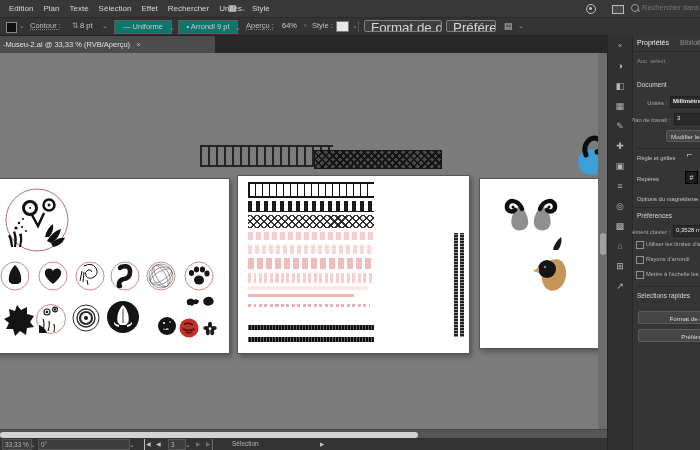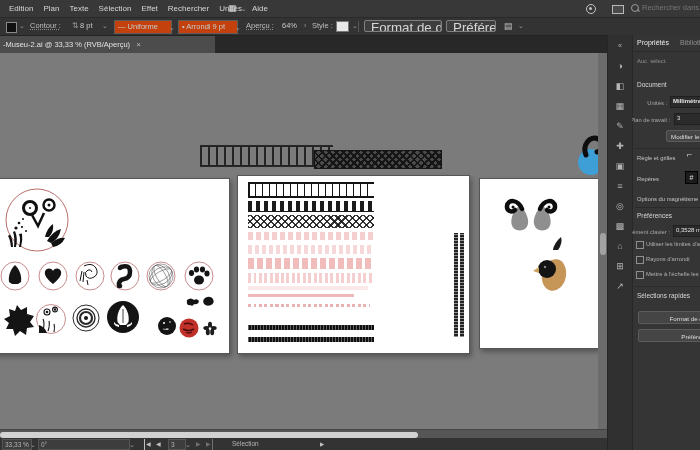--- a/index.html
+++ b/index.html
@@ -14,21 +14,21 @@
   .person:after{content:"";position:absolute;left:2px;top:2px;width:3px;height:3px;border-radius:50%;background:#c4c4c4;}
   .winicon{width:10px;height:7px;border:1px solid #b9b9b9;background:#4a4a4a;}
   .mag{width:6px;height:6px;border:1px solid #9a9a9a;border-radius:50%;}
   .mag:after{content:"";position:absolute;left:5px;top:5px;width:3px;height:1px;background:#9a9a9a;transform:rotate(45deg);}
   .searchtxt{color:#8f8f8f;font-size:7.5px;background:transparent;border:none;outline:none;width:60px;padding:0;}
   
   .controlbar{left:0;top:18px;width:700px;height:17px;background:#333333;border-bottom:1px solid #222;color:#c9c9c9;font-size:7.5px;line-height:16px;}
   .cswatch{left:6px;top:4px;width:9px;height:9px;background:#101010;border:1px solid #8a8a8a;}
   .clabel{color:#bdbdbd;}
   .u{text-decoration:underline dotted #8a8a8a;}
-  .cbox{background:#c2410c;border:1px solid #5d5d5d;height:12px;line-height:12px;padding:0 3px;top:2px;white-space:nowrap;overflow:hidden;}
+  .cbox{background:#0f766e;border:1px solid #5d5d5d;height:12px;line-height:12px;padding:0 3px;top:2px;white-space:nowrap;overflow:hidden;text-align:center;}
   .cbtn{background:#3e3e3e;border:1px solid #808080;border-radius:2px;height:12px;line-height:12px;top:2px;text-align:center;color:#d6d6d6;white-space:nowrap;overflow:hidden;}
   .vsep{width:1px;height:11px;background:#555;top:3px;}
   
   .tabbar{left:0;top:36px;width:607px;height:17px;background:#282828;}
   .doctab{left:0;top:0;width:215px;height:17px;background:#4c4c4c;color:#e2e2e2;font-size:7.5px;line-height:17px;white-space:nowrap;overflow:hidden;}
   .tabclose{color:#bdbdbd;font-size:8px;margin-left:4px;}
   
   .canvas{left:0;top:53px;width:607px;height:376px;background:#7b7b7b;overflow:hidden;}
   .board{background:#ffffff;box-shadow:2px 3px 5px rgba(0,0,0,.30);border:1px solid #565656;}
   .strip{position:absolute;}
@@ -66,21 +66,21 @@
   .pfield{background:#2b2b2b;border:1px solid #1f1f1f;color:#e4e4e4;font-size:6px;line-height:9px;padding:0 2px;white-space:nowrap;overflow:hidden;}
   .pbtn{background:#454545;border:1px solid #5c5c5c;border-radius:2px;color:#dedede;font-size:6.2px;text-align:center;line-height:11px;white-space:nowrap;}
   .pdivider{height:1px;background:#2a2a2a;}
   .cb{width:6px;height:6px;border:1px solid #8f8f8f;background:transparent;}
   .cblabel{color:#b2b2b2;font-size:5.8px;white-space:nowrap;}
 </style>
 </head>
 <body>
 
 <div class="abs menubar">
-  <span class="menuitem" style="margin-left:4px;">Edition</span><span class="menuitem">Plan</span><span class="menuitem">Texte</span><span class="menuitem">Sélection</span><span class="menuitem">Effet</span><span class="menuitem">Rechercher</span><span class="menuitem">Unités</span><span class="menuitem">Aide</span>
+  <span class="menuitem" style="margin-left:4px;">Edition</span><span class="menuitem">Plan</span><span class="menuitem">Texte</span><span class="menuitem">Sélection</span><span class="menuitem">Effet</span><span class="menuitem">Rechercher</span><span class="menuitem">Unités</span><span class="menuitem">Style</span>
   <span class="abs" style="left:228px;top:0;">
     <span class="wsicon">▦</span>
     <span class="dd">⌄</span>
   </span>
   <span class="abs person" style="left:586px;top:4px;"></span>
   <span class="abs winicon" style="left:612px;top:4.5px;"></span>
   <span class="abs mag" style="left:631px;top:4px;"></span>
   <input class="abs searchtxt" style="left: 642px; top: 3px;" placeholder="Rechercher dans l'aide">
 </div>
 

